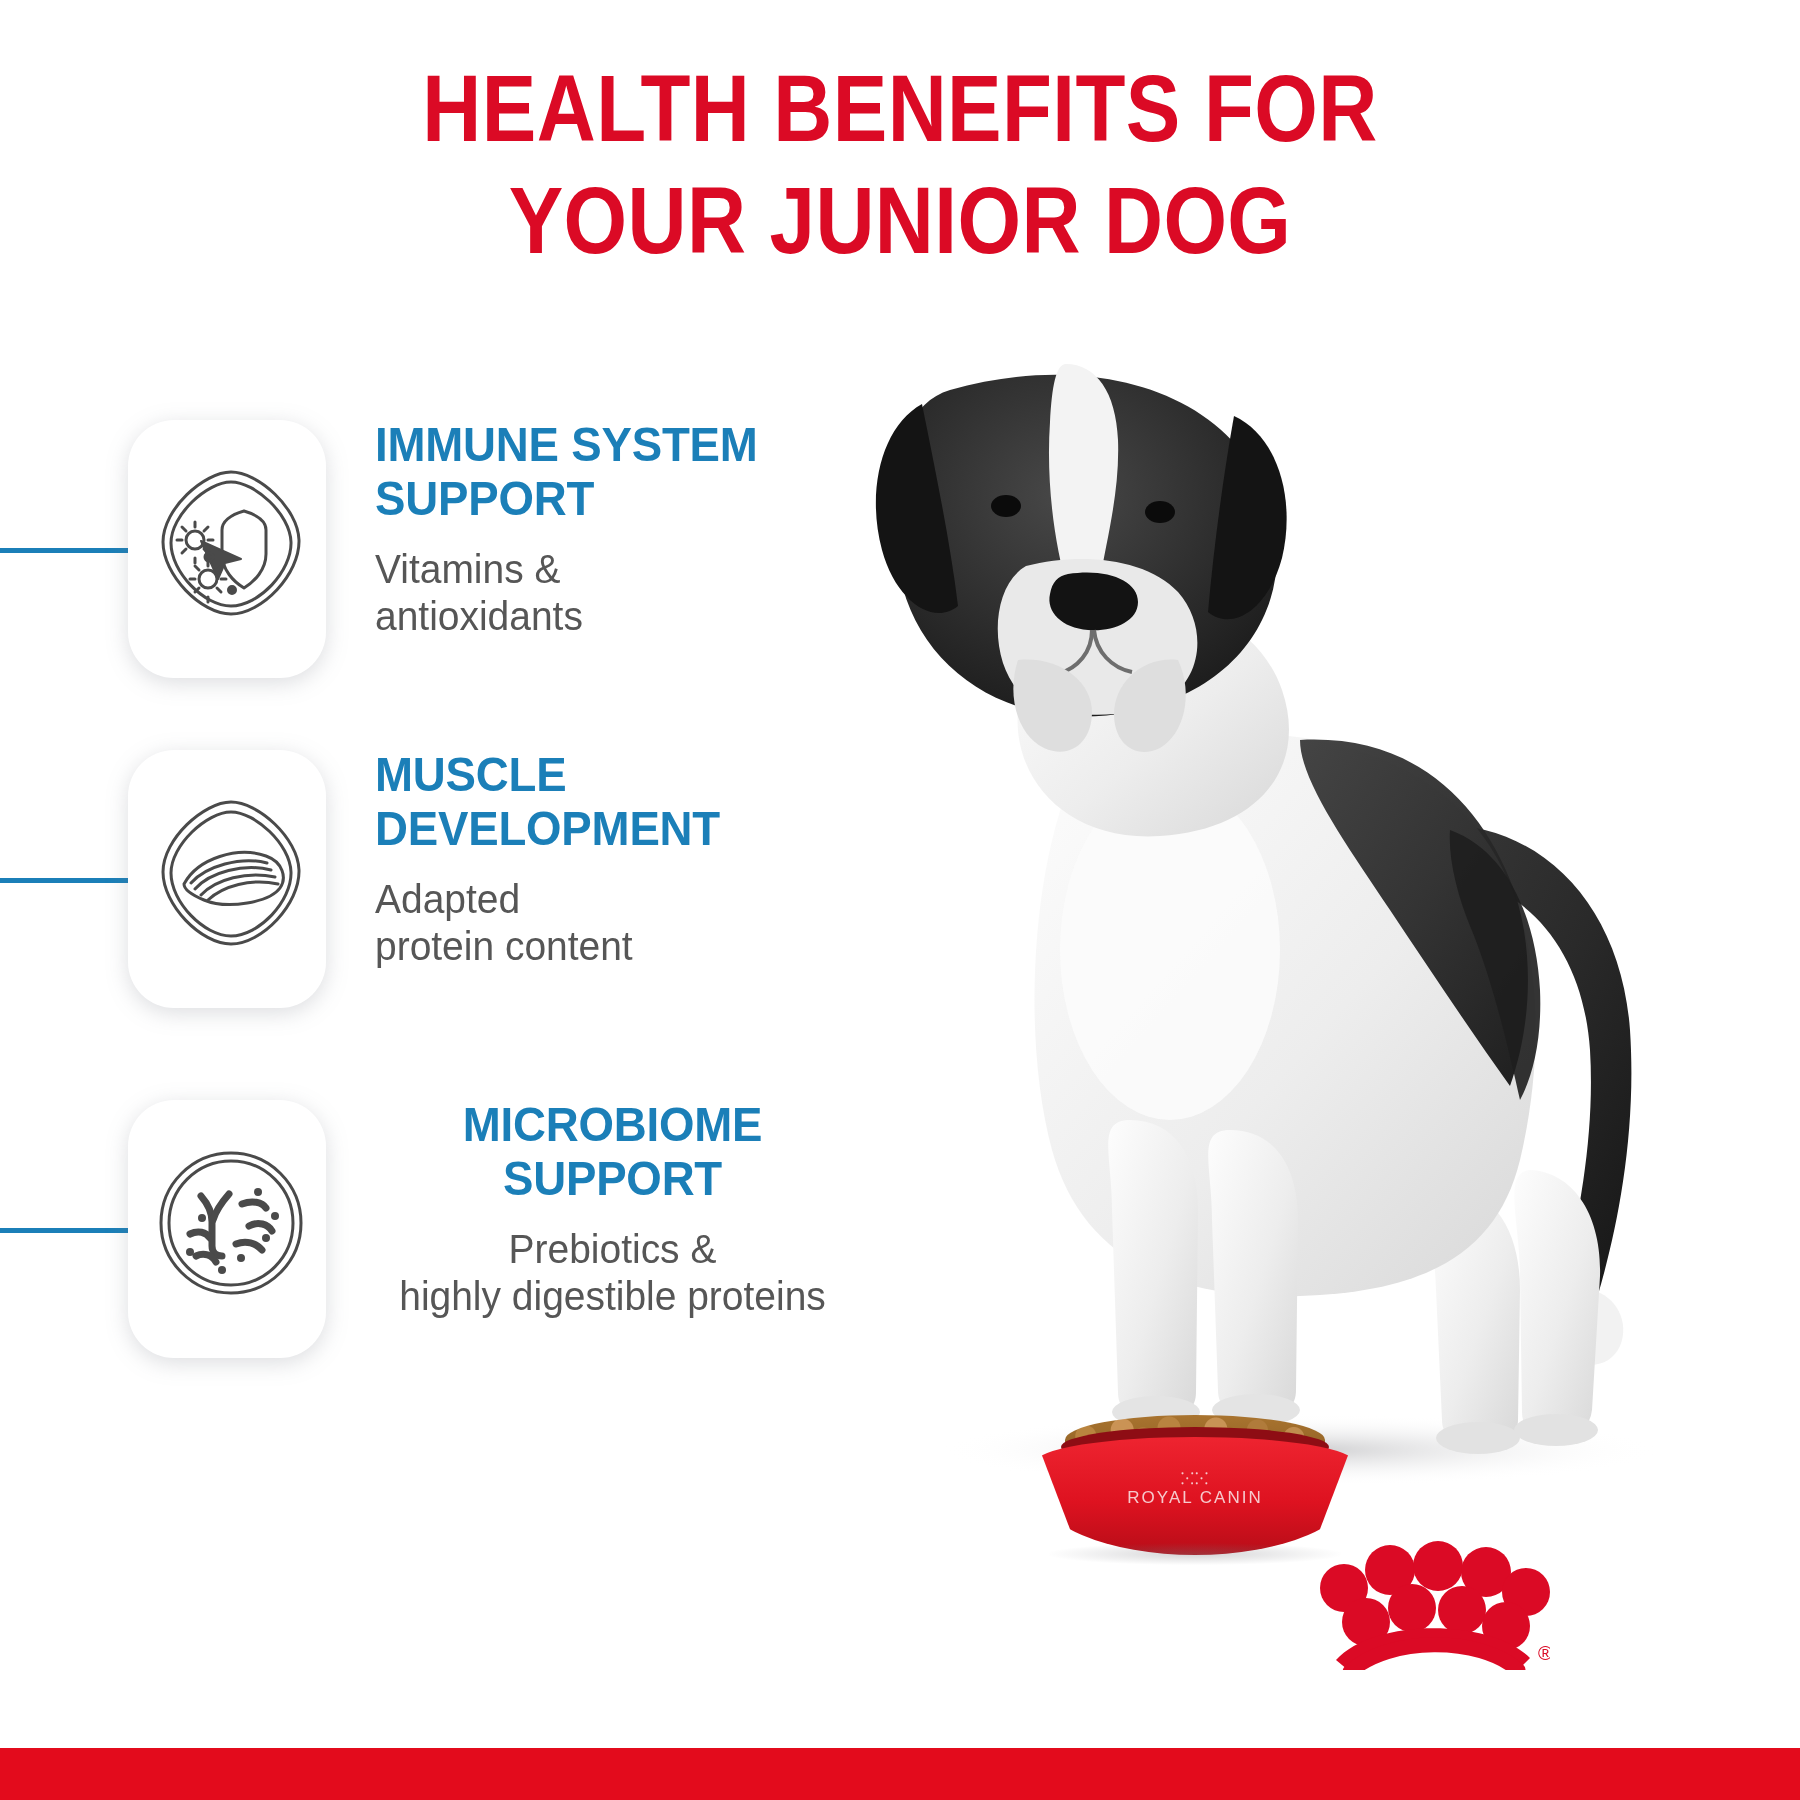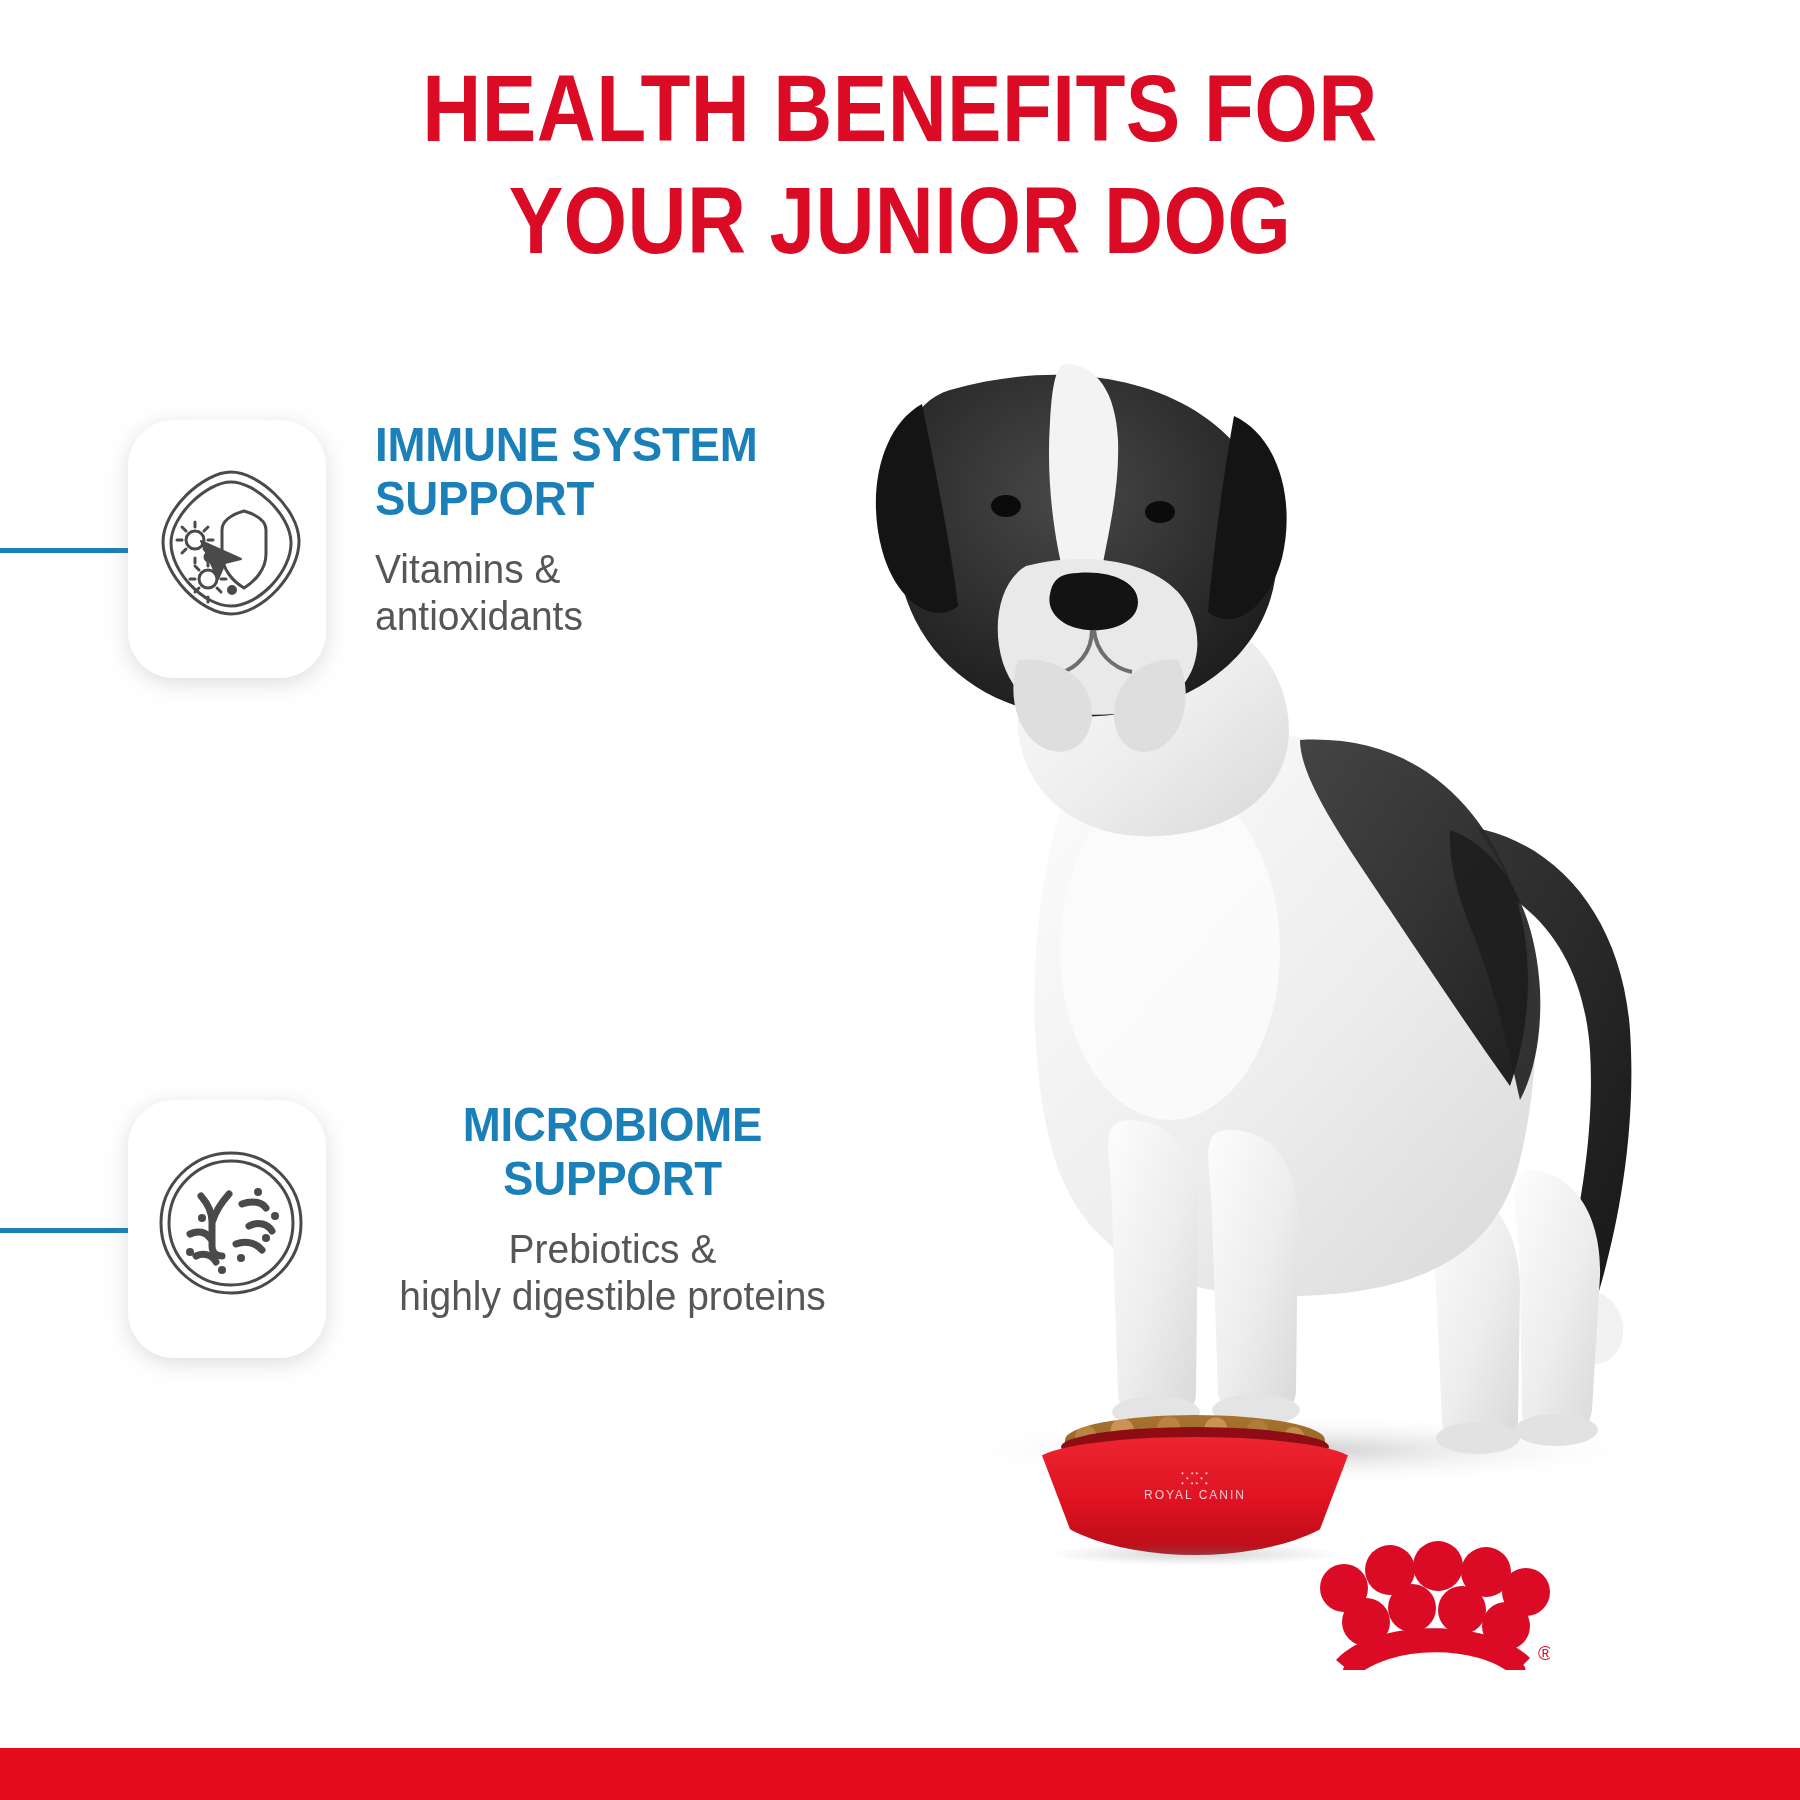--- a/index.html
+++ b/index.html
@@ -156,21 +156,21 @@
       linear-gradient(180deg,#A9742F,#8A5C23);
   }
   .bowl-logo {
     position: absolute;
     left: 78px; top: 58px;
     width: 164px;
     text-align: center;
     color: #F6C9CC;
   }
   .bowl-crown { font-size: 16px; line-height: 12px; letter-spacing: 1px; }
-  .bowl-name  { font-size: 12px; letter-spacing: 2.0px; font-weight: 400; margin-top: 3px;}
+  .bowl-name  { font-size: 17px; letter-spacing: 2.0px; font-weight: 400; margin-top: 3px;}
   .bowl-shadow {
     position: absolute;
     left: 14px; top: 128px;
     width: 292px; height: 22px;
     background: radial-gradient(ellipse at 50% 50%, rgba(120,120,125,0.32) 0%, rgba(255,255,255,0) 72%);
   }
 
   
   .rc-logo {
     position: absolute;
@@ -239,20 +239,43 @@
         </svg>
       </div>
       <div class="btext">
         <div class="bhead">IMMUNE SYSTEM
 SUPPORT</div>
         <div class="bsub">Vitamins &amp;
 antioxidants</div>
       </div>
     </div>
 
+    <div class="benefit b2">
+      <div class="connector"></div>
+      <div class="icon-card"></div>
+      <div class="icon-holder">
+        <svg viewBox="0 0 170 170" fill="none" stroke="#4A4A4A" stroke-width="3" stroke-linecap="round" stroke-linejoin="round">
+          <path d="M85 14 C112 14 152 50 153 82 C154 116 116 156 85 156 C55 156 17 117 17 84 C17 51 58 14 85 14 Z"></path>
+          <path d="M85 24 C109 24 144 56 145 84 C146 113 113 148 85 148 C58 148 25 114 25 85 C25 57 61 24 85 24 Z"></path>
+
+          <path d="M38 96 C52 70 92 58 120 68 C137 74 141 90 134 100 C124 114 82 122 58 112 C46 107 38 102 38 96 Z"></path>
+
+          <path d="M45 95 C60 78 95 68 121 75"></path>
+          <path d="M49 101 C64 84 98 75 125 82"></path>
+          <path d="M55 107 C70 91 101 83 129 89"></path>
+          <path d="M62 112 C77 98 105 90 132 96"></path>
+        </svg>
+      </div>
+      <div class="btext">
+        <div class="bhead">MUSCLE
+DEVELOPMENT</div>
+        <div class="bsub">Adapted
+protein content</div>
+      </div>
+    </div>
 
     <div class="benefit b3">
       <div class="connector"></div>
       <div class="icon-card"></div>
       <div class="icon-holder">
         <svg viewBox="0 0 170 170" fill="none" stroke="#4A4A4A" stroke-width="3" stroke-linecap="round" stroke-linejoin="round">
           <circle cx="85" cy="85" r="70"></circle>
           <circle cx="85" cy="85" r="62"></circle>
 
           <path d="M55 58 C62 66 66 74 66 84 L66 108 C66 114 70 118 76 118" stroke-width="7"></path>

